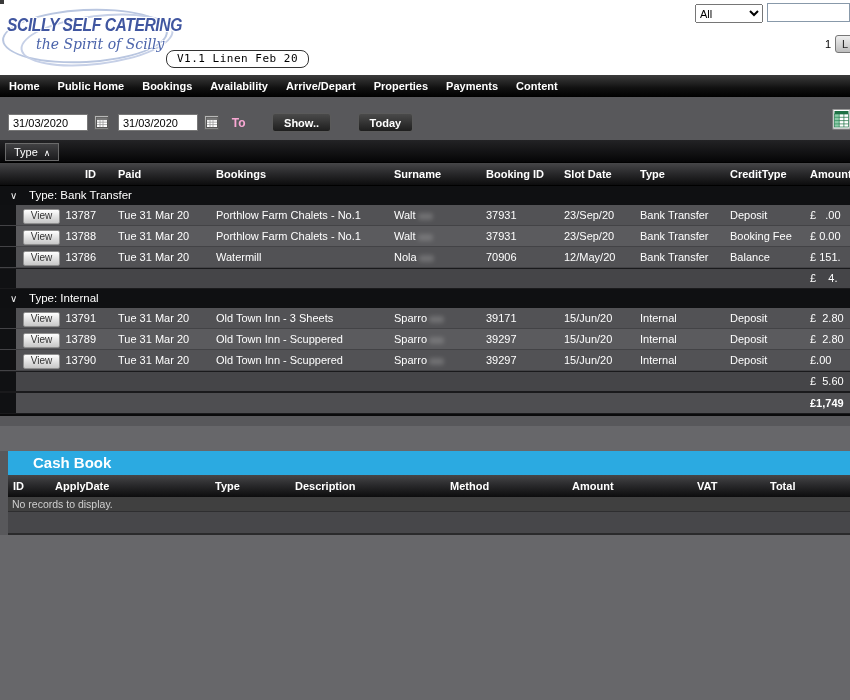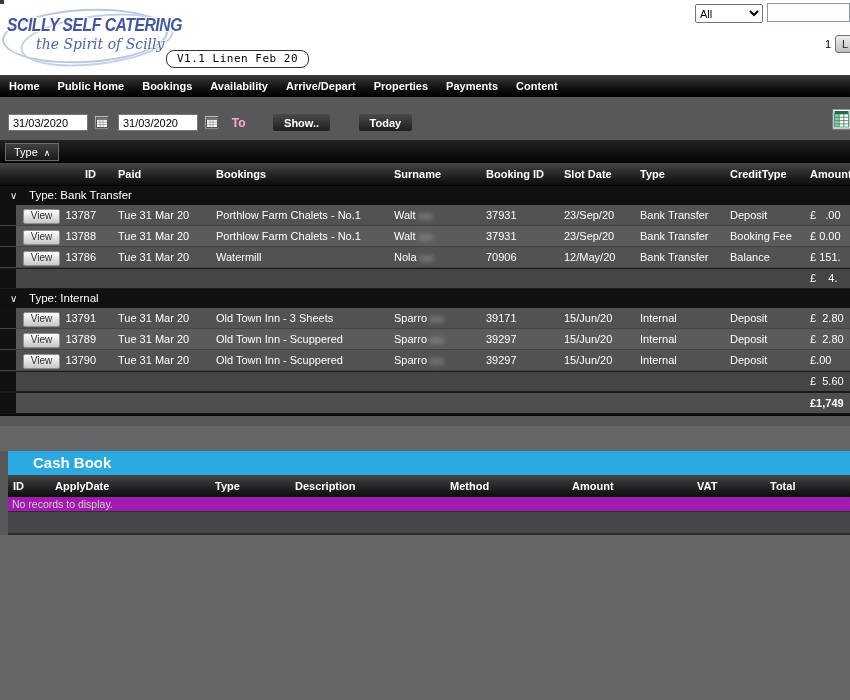--- a/index.html
+++ b/index.html
@@ -81,21 +81,21 @@
   .cp-grandrow{background:#4e4e51;height:20px;line-height:20px;}
   .cp-grandrow .c-amount{font-weight:bold;filter:none;}
   
   .cashbook-panel{margin-top:25px;background:#58585b;}
   .cb-grid{margin-left:8px;color:#fff;font-size:11px;border-bottom:2px solid #2a2a2b;}
   .cb-header{display:grid;grid-template-columns:42px 160px 80px 155px 120px 125px 70px 88px 1fr;
       height:22px;line-height:22px;font-weight:bold;background:linear-gradient(#464648,#2a2a2c 45%,#0c0c0d);}
   .cb-header .cell{padding-left:5px;}
   .cb-header .cb5,.cb-header .cb6{padding-left:7px;}
   .cb-header .cb7{padding-left:10px;}
-  .cb-norecords{height:14px;line-height:14px;background:#a21caf;color:#cfcfcf;padding-left:4px;
+  .cb-norecords{height:14px;line-height:14px;background:#404040;color:#cfcfcf;padding-left:4px;
       font-size:10.5px;border-bottom:1px solid #2e2e30;}
   .cb-pager{height:21px;background:#47474a;}
 </style>
 </head>
 <body>
 
 <div class="top-header">
   <div class="corner-artifact"></div>
   <div class="logo">
     <div class="ellipse e1"></div>

